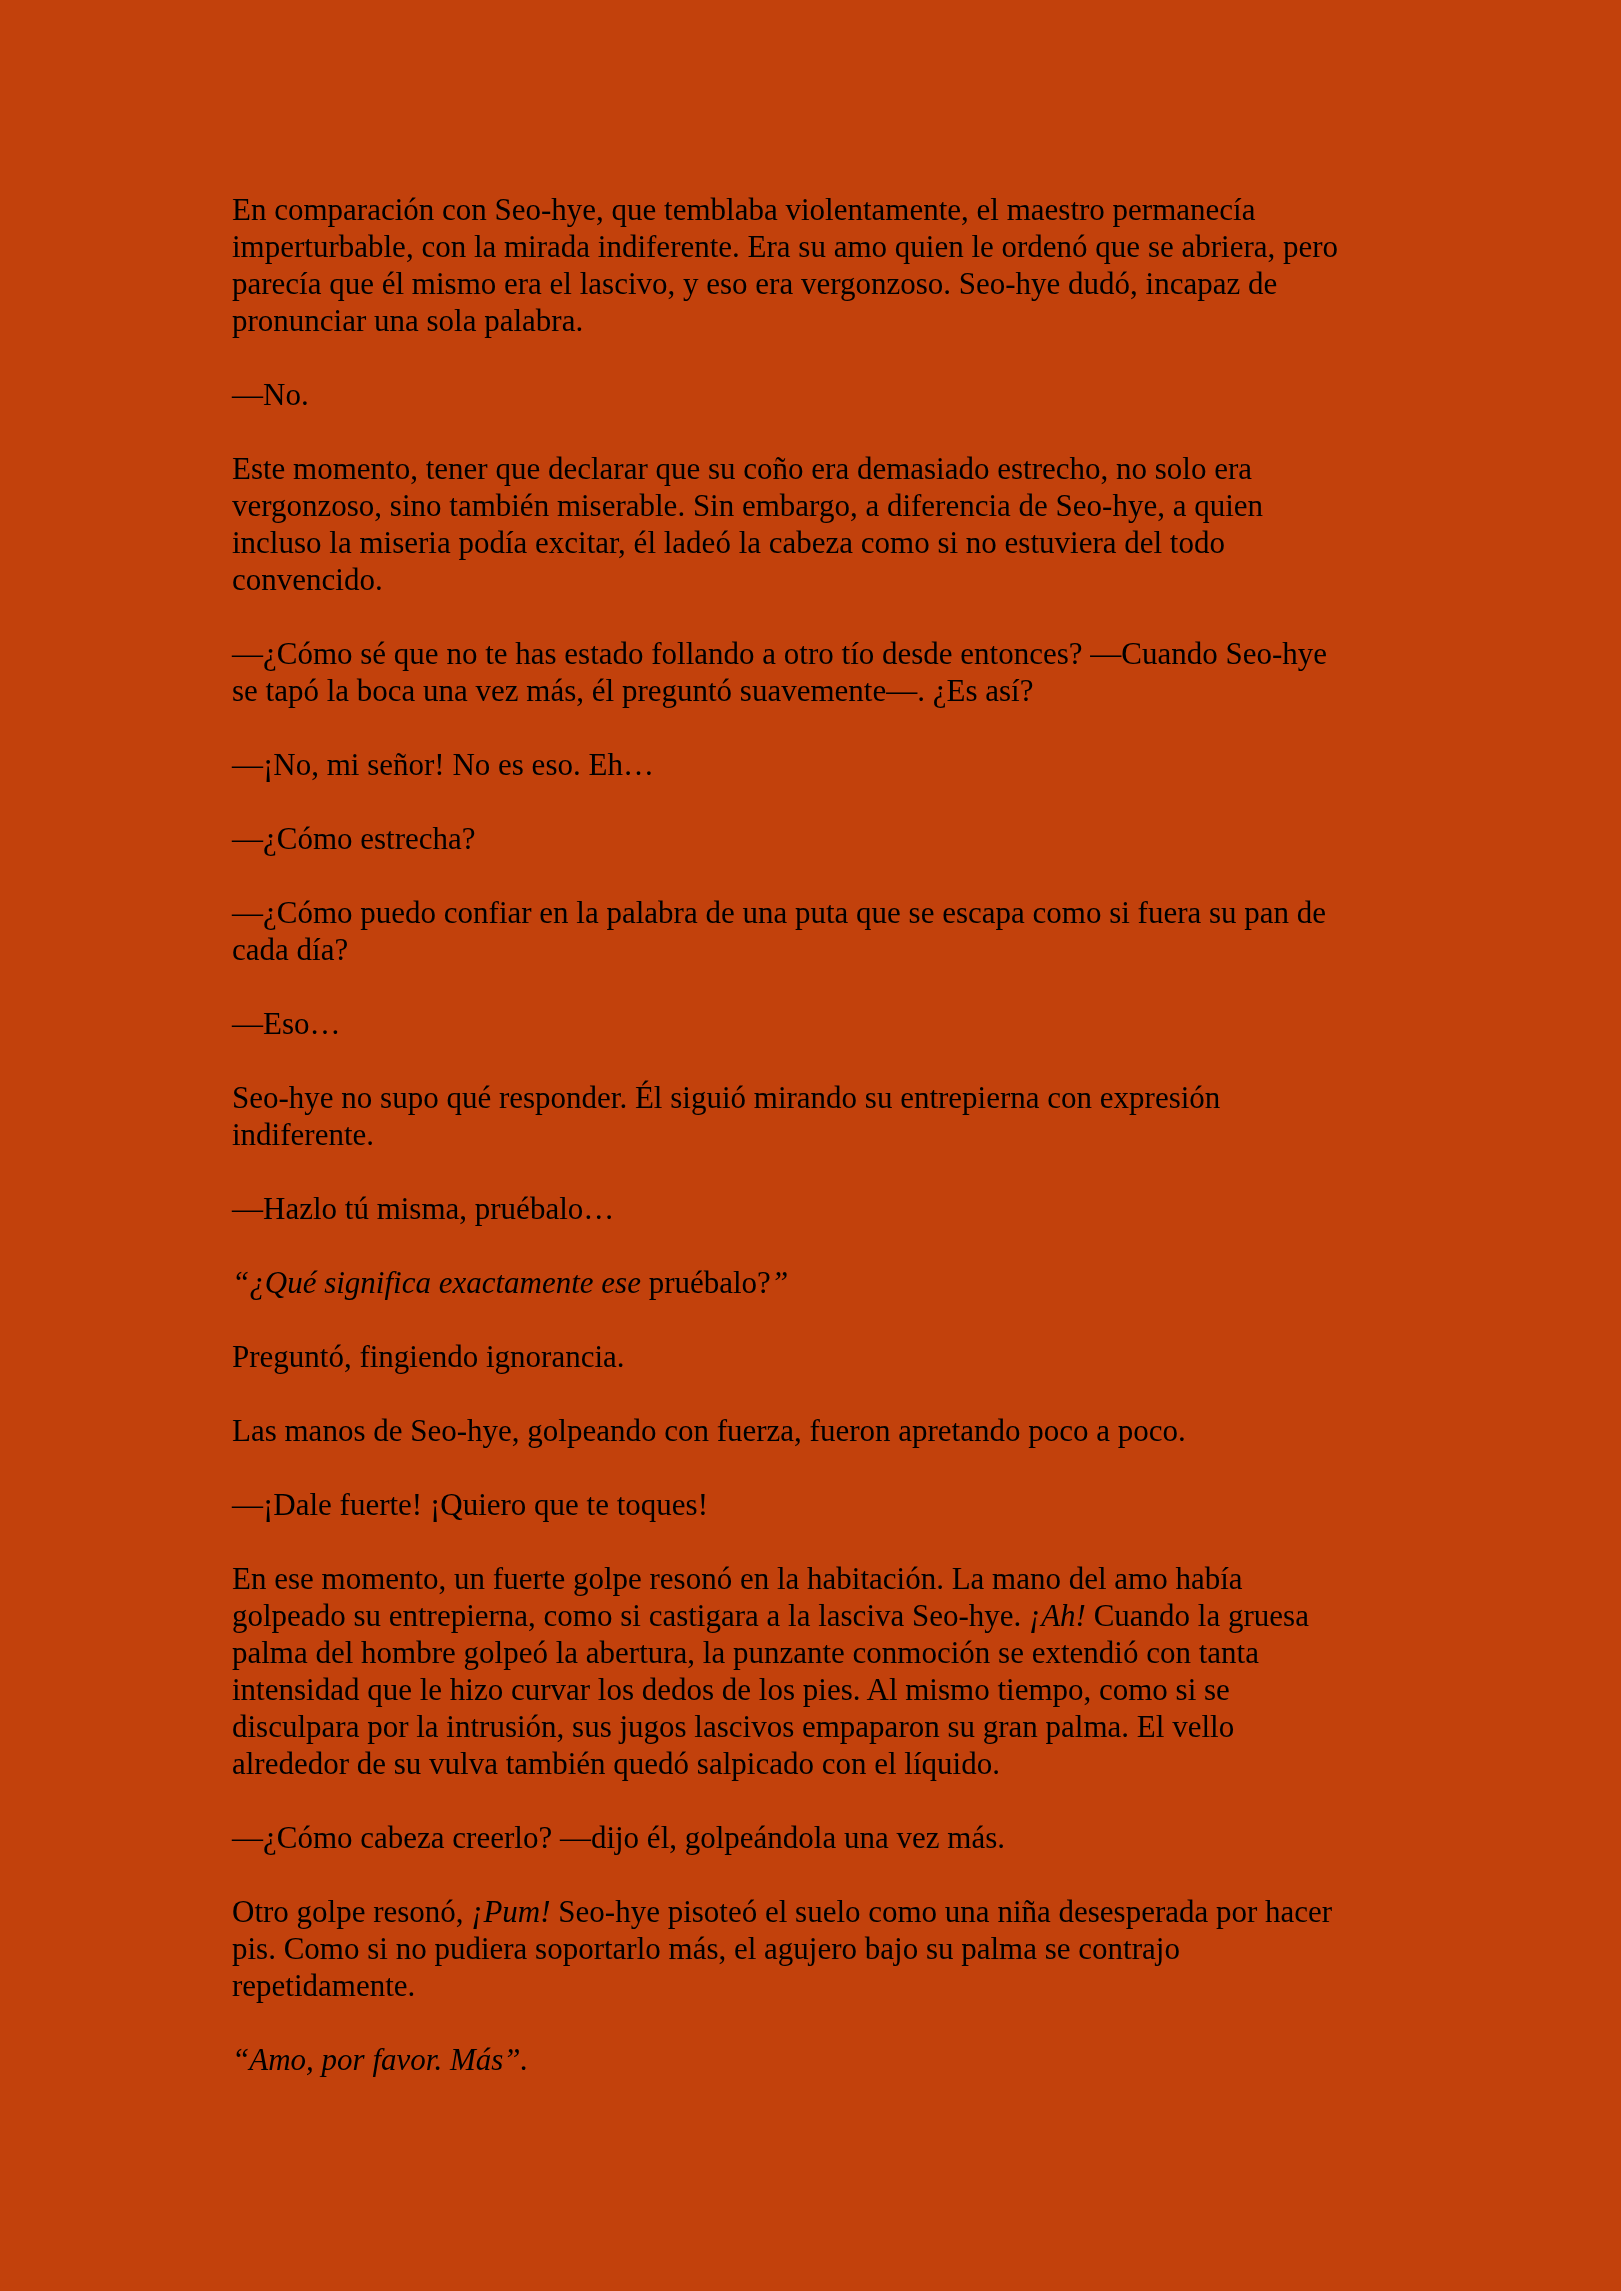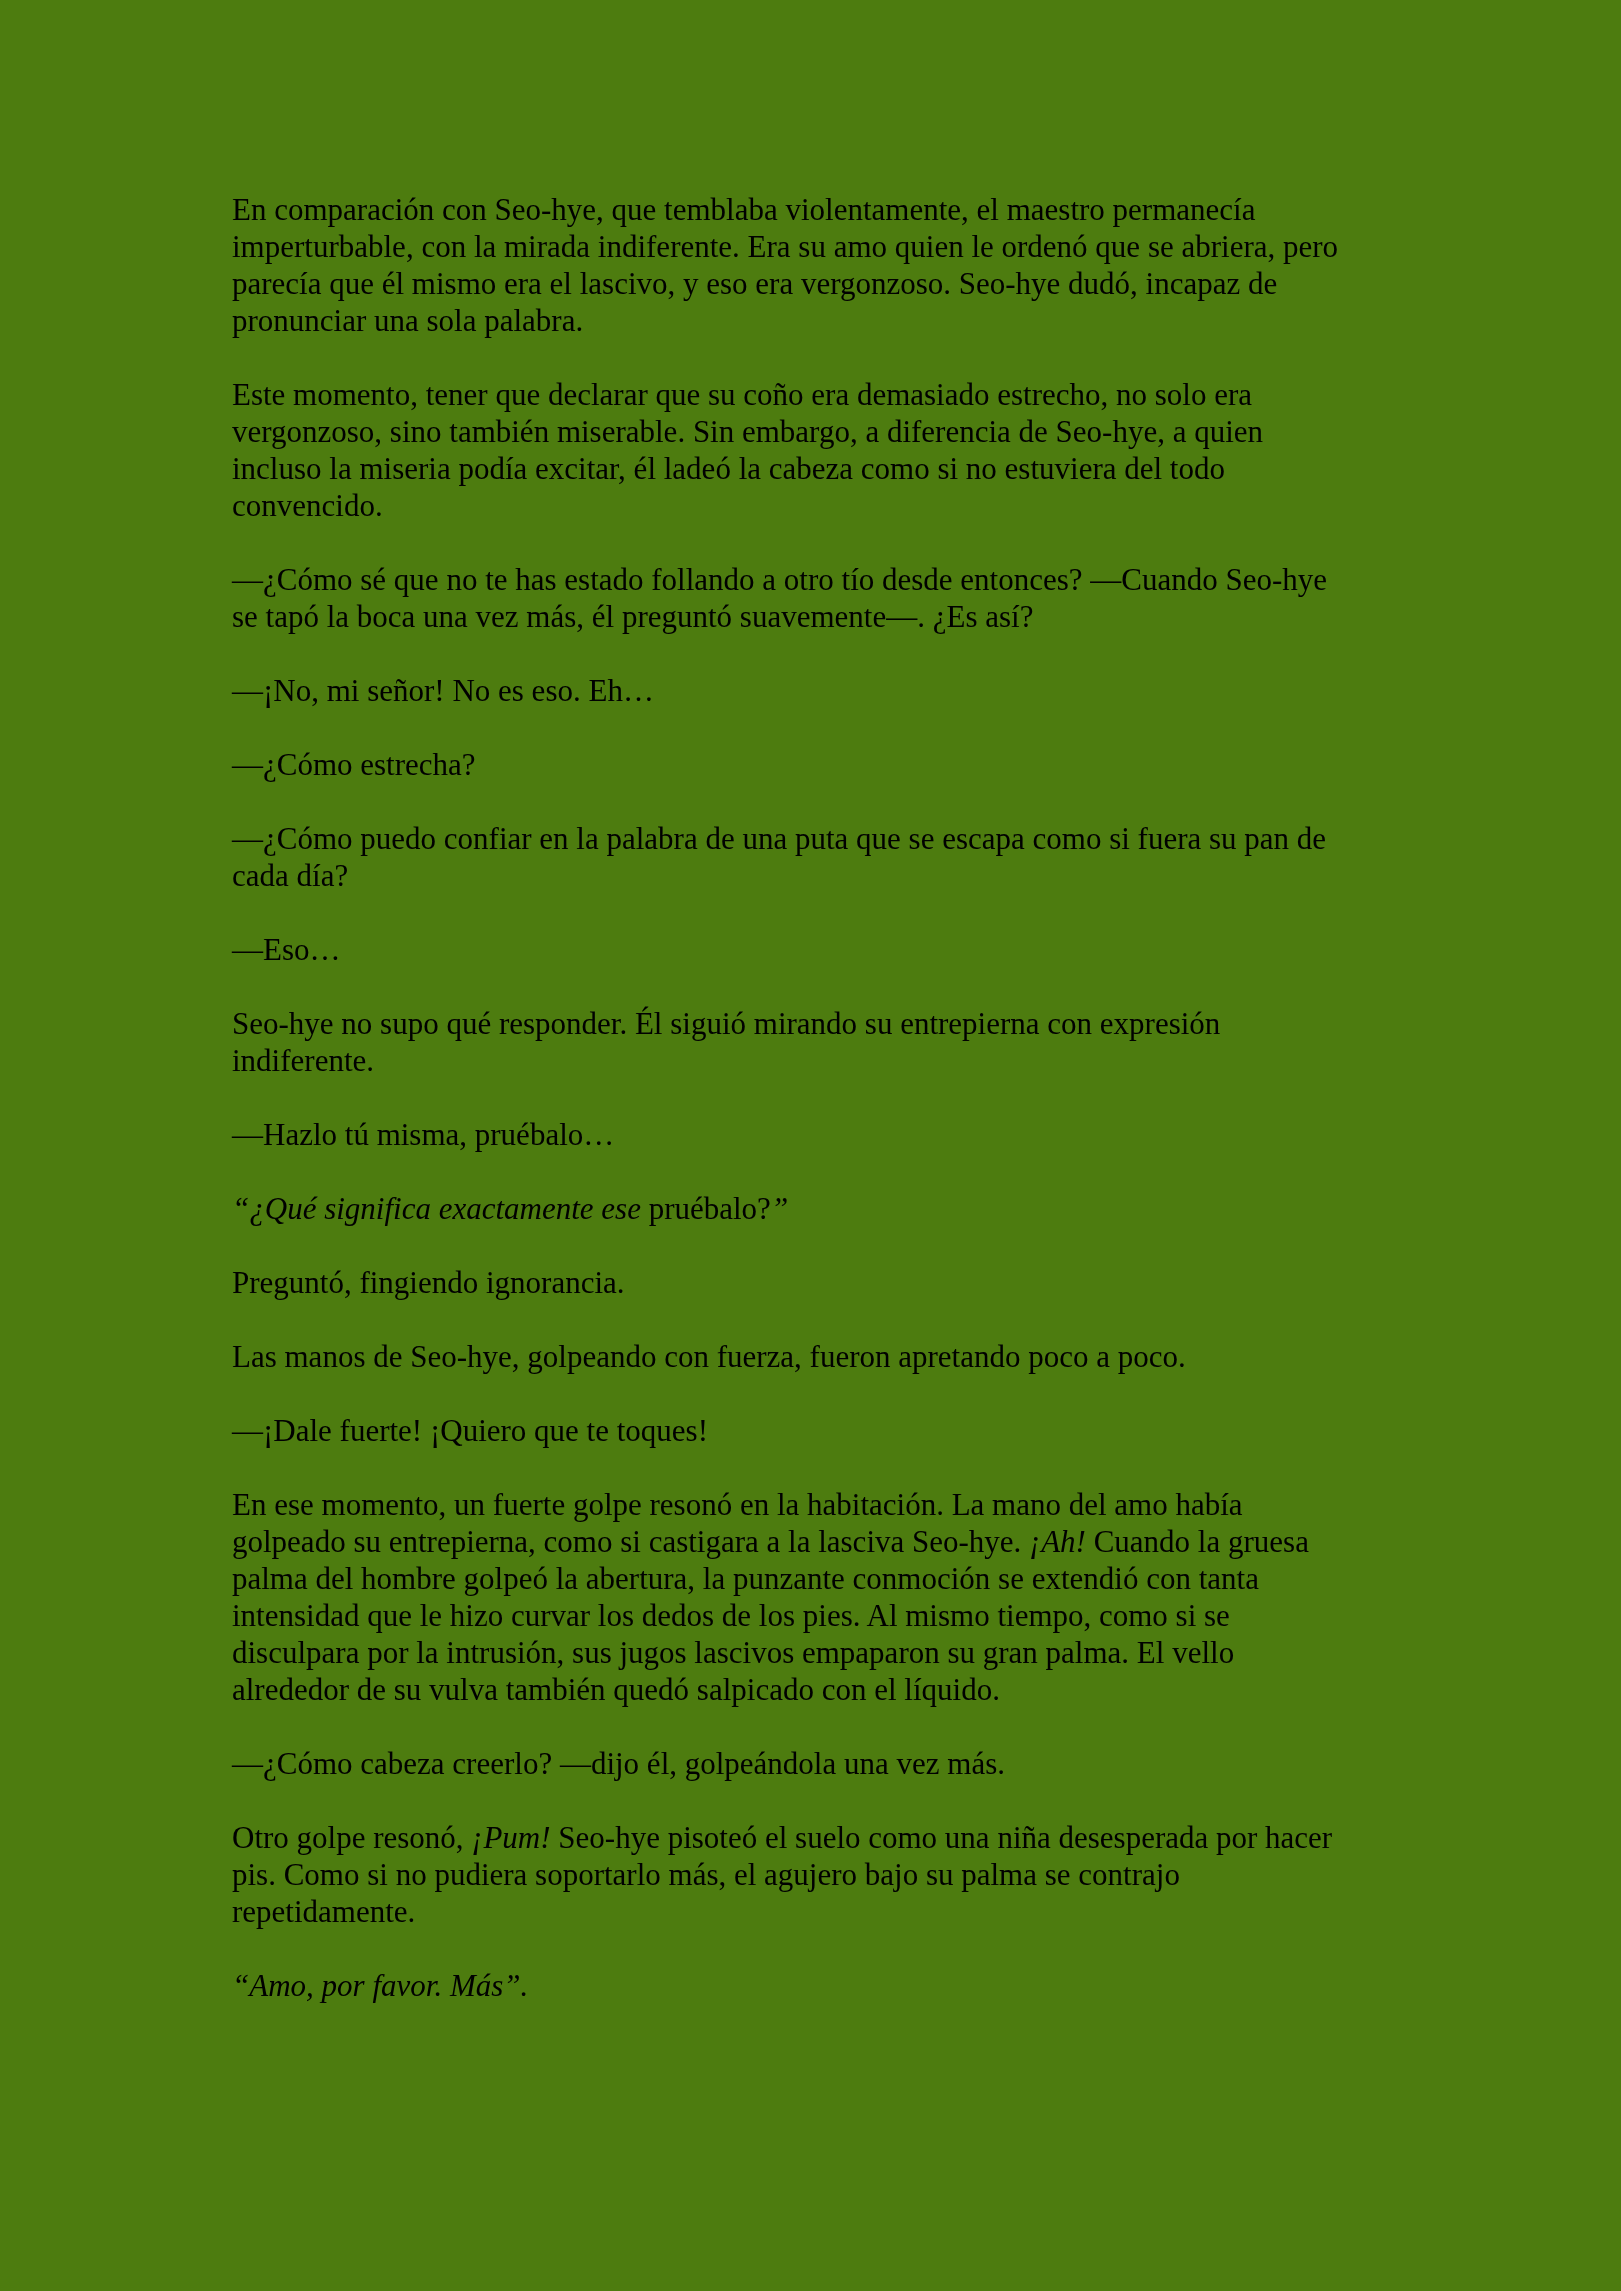--- a/index.html
+++ b/index.html
@@ -5,21 +5,21 @@
   html, body {
     margin: 0;
     padding: 0;
     background: #e9e9e9;
   }
   .page {
     position: relative;
     width: 1621px;
     height: 2292px;
     margin: 0 auto;
-    background: #4d7c0f;
+    background: #c2410c;
     overflow: hidden;
   }
   .text-block {
     position: absolute;
     left: 232px;
     top: 191px;
     width: 1122px;
     font-family: "Liberation Serif", "DejaVu Serif", serif;
     font-size: 31px;
     line-height: 37px;
@@ -32,20 +32,21 @@
   }
   .text-block em {
   }
 </style>
 </head>
 <body>
 
 <div class="page">
   <div class="text-block">
       <p><span>En comparación con Seo-hye, que temblaba violentamente, el maestro permanecía imperturbable, con la mirada indiferente. Era su amo quien le ordenó que se abriera, pero parecía que él mismo era el lascivo, y eso era vergonzoso. Seo-hye dudó, incapaz de pronunciar una sola palabra.</span></p>
+      <p><span>—No.</span></p>
       <p><span>Este momento, tener que declarar que su coño era demasiado estrecho, no solo era vergonzoso, sino también miserable. Sin embargo, a diferencia de Seo-hye, a quien incluso la miseria podía excitar, él ladeó la cabeza como si no estuviera del todo convencido.</span></p>
       <p><span>—¿Cómo sé que no te has estado follando a otro tío desde entonces? —Cuando Seo-hye se tapó la boca una vez más, él preguntó suavemente—. ¿Es así?</span></p>
       <p><span>—¡No, mi señor! No es eso. Eh…</span></p>
       <p><span>—¿Cómo estrecha?</span></p>
       <p><span>—¿Cómo puedo confiar en la palabra de una puta que se escapa como si fuera su pan de cada día?</span></p>
       <p><span>—Eso…</span></p>
       <p><span>Seo-hye no supo qué responder. Él siguió mirando su entrepierna con expresión indiferente.</span></p>
       <p><span>—Hazlo tú misma, pruébalo…</span></p>
       <p><em>“¿Qué significa exactamente ese </em><span>pruébalo?</span><em>”</em></p>
       <p><span>Preguntó, fingiendo ignorancia.</span></p>

